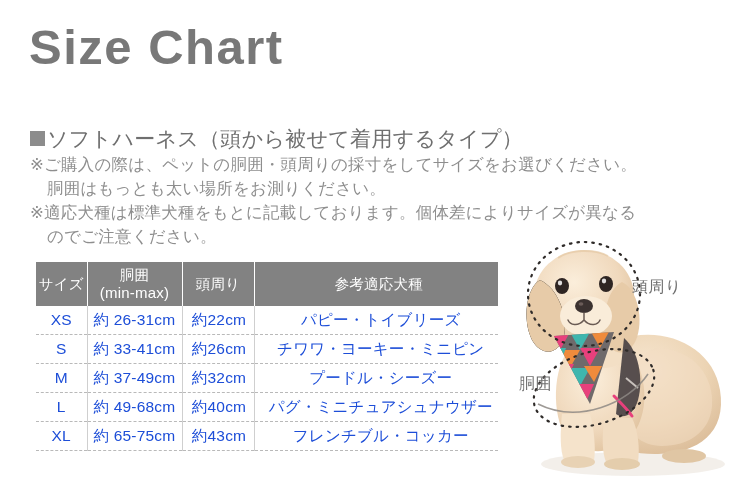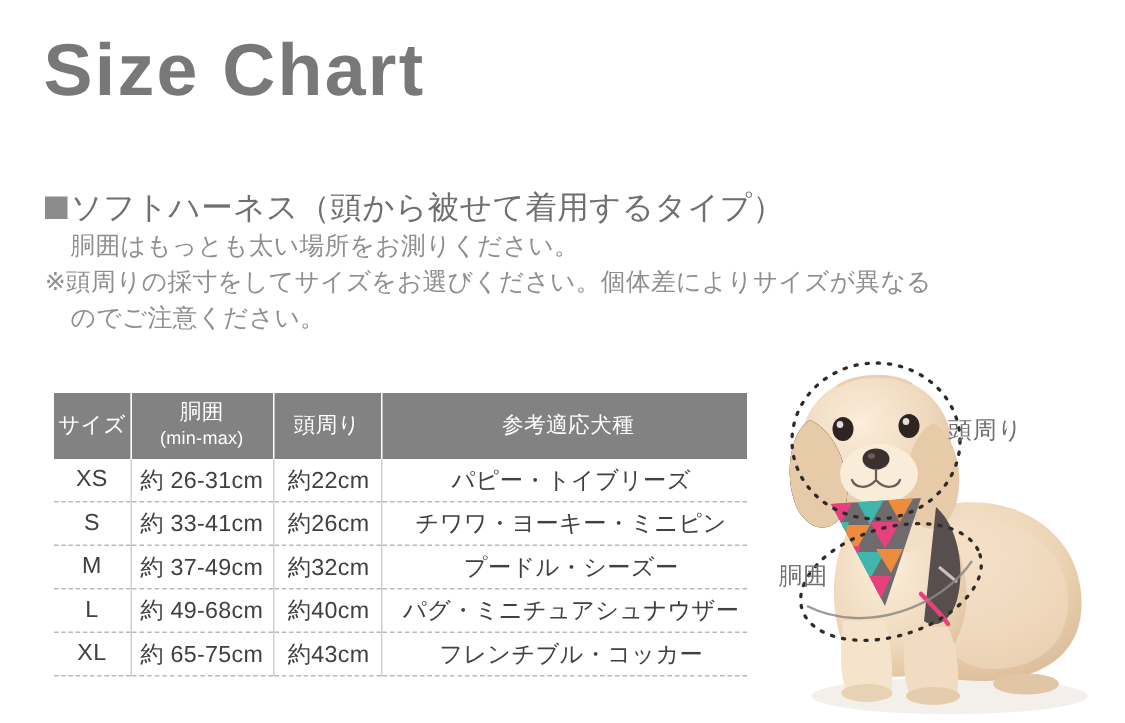--- a/index.html
+++ b/index.html
@@ -92,25 +92,25 @@
     line-height: 17px;
     padding: 5px 2px;
     height: 32px;
     border-right: 1px solid #ffffff;
     vertical-align: middle;
     letter-spacing: 0.2px;
   }
   table#size-table th:last-child { border-right: none; }
   table#size-table th .sub {
     display: block;
-    font-size: 12px;
+    font-size: 15px;
   }
   table#size-table td {
     font-size: 15.5px;
-    color: #404040;
+    color: #1d4ed8;
     height: 28px;
     padding: 0 4px;
     border-bottom: 1px dashed #b9b9b9;
     border-right: 1px solid #cfcfcf;
     letter-spacing: 0.2px;
     white-space: nowrap;
   }
   table#size-table td:last-child { border-right: none; }
   table#size-table tbody tr td.col-size { text-align: center; }
   table#size-table tbody tr td.col-chest { text-align: left; padding-left: 6px; }
@@ -147,24 +147,25 @@
 
 <div id="page-title">Size Chart</div>
 
 <div id="subtitle-row">
   <span id="subtitle-square"></span>
   <span id="subtitle-text">ソフトハーネス（頭から被せて着用するタイプ）</span>
 </div>
 
 <div id="notes">
   <div class="note-block">
+    <div>※ご購入の際は、ペットの胴囲・頭周りの採寸をしてサイズをお選びください。</div>
     <div class="note-line-indent">胴囲はもっとも太い場所をお測りください。</div>
   </div>
   <div class="note-block">
-    <div>※頭周りの採寸をしてサイズをお選びください。個体差によりサイズが異なる</div>
+    <div>※適応犬種は標準犬種をもとに記載しております。個体差によりサイズが異なる</div>
     <div class="note-line-indent">のでご注意ください。</div>
   </div>
 </div>
 
 <div id="size-table-wrap">
   <table id="size-table">
     <colgroup>
       <col class="col-w-size">
       <col class="col-w-chest">
       <col class="col-w-head">

